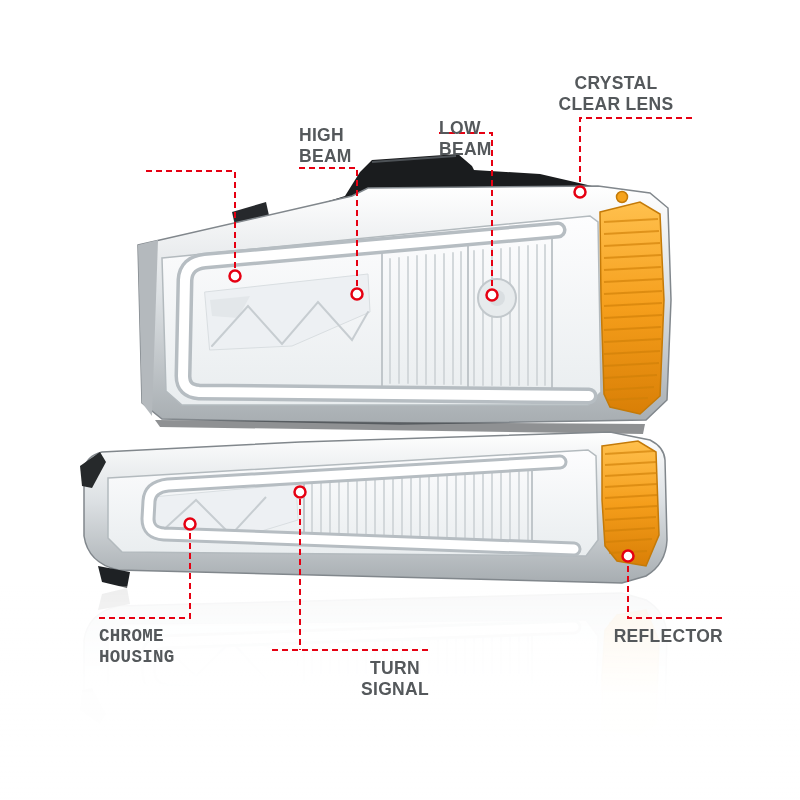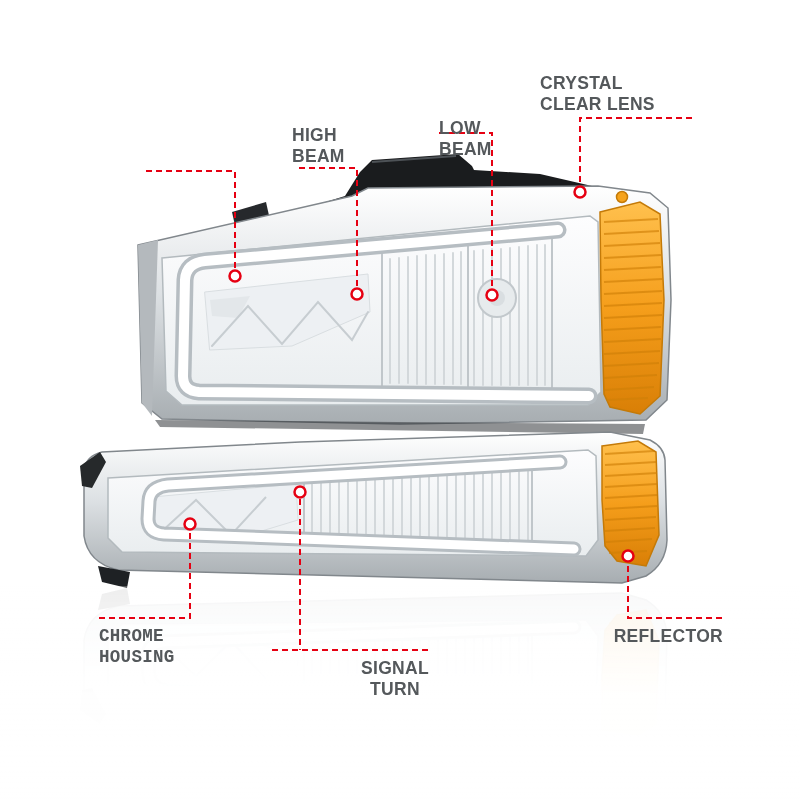--- a/index.html
+++ b/index.html
@@ -124,42 +124,42 @@
       <circle class="marker" cx="357" cy="294" r="5.5"></circle>
       <circle class="marker" cx="492" cy="295" r="5.5"></circle>
       <circle class="marker" cx="580" cy="192" r="5.5"></circle>
       <circle class="marker" cx="190" cy="524" r="5.5"></circle>
       <circle class="marker" cx="300" cy="492" r="5.5"></circle>
       <circle class="marker" cx="628" cy="556" r="5.5"></circle>
     </g>
   </svg>
 
 
-  <div class="callout" style="left:292px; top:125px;">
+  <div class="callout" style="left:299px; top:125px;">
     <span>HIGH</span>
     <span>BEAM</span>
   </div>
 
   <div class="callout" style="left:439px; top:90px;margin-top:28px;">
     <span>LOW</span>
     <span>BEAM</span>
   </div>
 
-  <div class="callout" style="left:540px; top:73px; width:152px; text-align:left;">
+  <div class="callout" style="left:540px; top:73px; width:152px; text-align:center;">
     <span>CRYSTAL</span>
     <span>CLEAR LENS</span>
   </div>
 
   <div class="callout" style="left:99px; top:626px;font-family:Liberation Mono, monospace;">
     <span>CHROME</span>
     <span>HOUSING</span>
   </div>
 
   <div class="callout" style="left:330px; top:658px; width:130px; text-align:center;">
+    <span>TURN</span>
     <span>SIGNAL</span>
-    <span>TURN</span>
   </div>
 
   <div class="callout" style="left:590px; top:626px; width:133px; text-align:right;">
     <span>REFLECTOR</span>
   </div>
 
 </div>
 
 </body></html>

